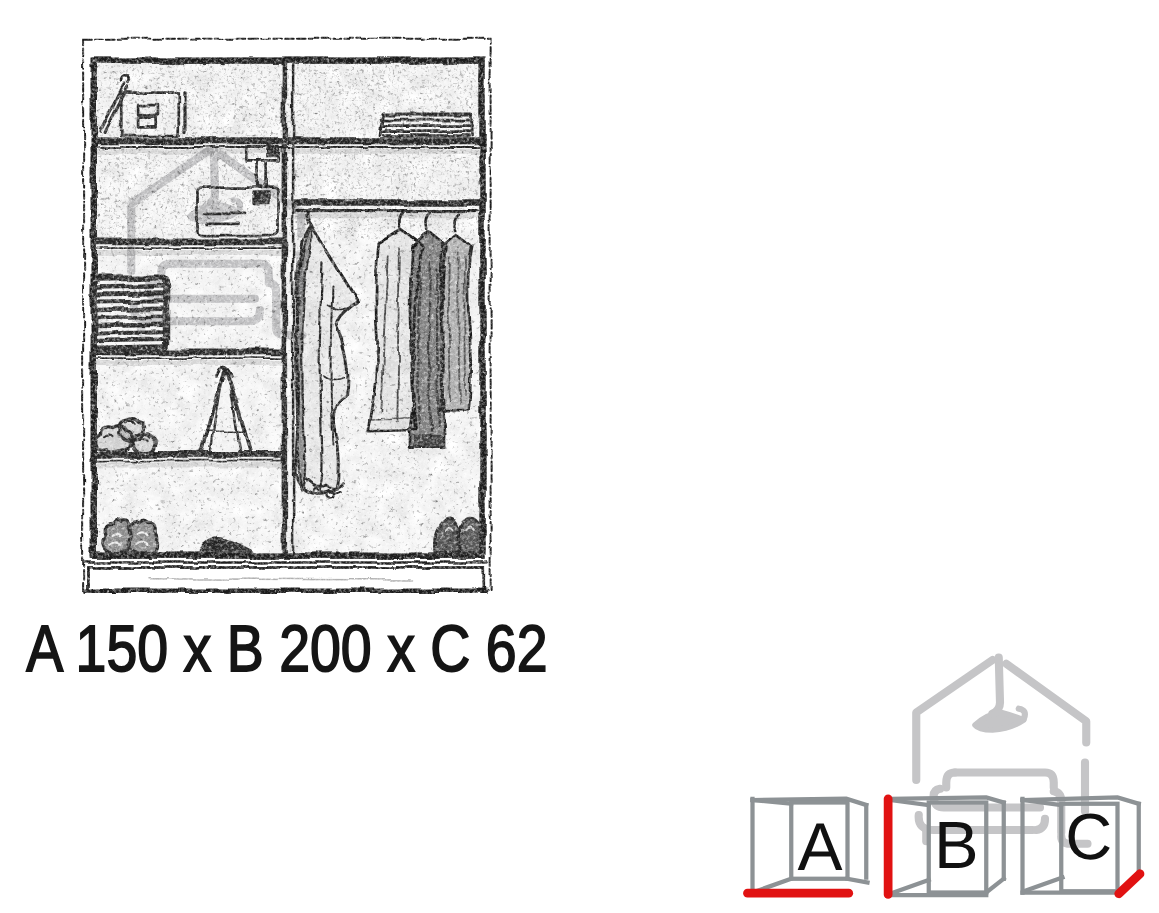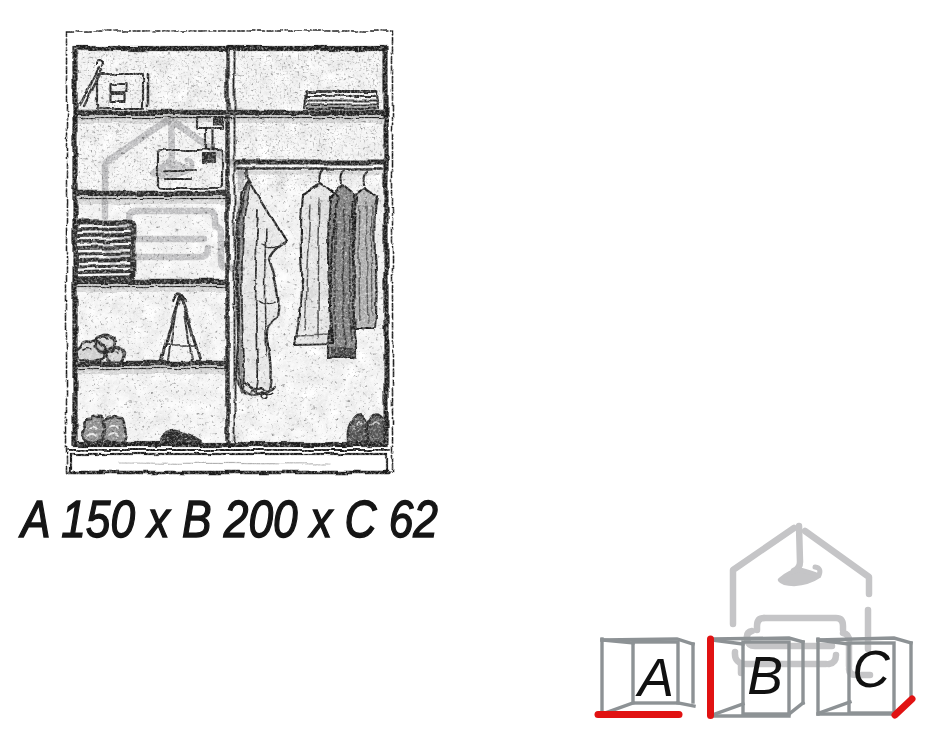--- a/index.html
+++ b/index.html
@@ -1,17 +1,17 @@
 <!DOCTYPE html>
 <html><head>
 <meta charset="utf-8">
 <style>
   html,body{margin:0;padding:0;background:#ffffff;}
   #page{position:relative;width:927px;height:730px;overflow:hidden;background:#fff;
-        font-family:"Liberation Sans",sans-serif;font-style:italic;}
+        font-family:"Liberation Sans",sans-serif;}
   svg{position:absolute;left:0;top:0;}
 </style>
 </head>
 <body>
 <div id="page">
 <svg width="927" height="730" viewBox="0 0 927 730">
 <defs>
   <filter id="rough" x="-10%" y="-10%" width="120%" height="120%">
     <feTurbulence type="fractalNoise" baseFrequency="0.04" numOctaves="3" seed="11" result="n"></feTurbulence>
     <feDisplacementMap in="SourceGraphic" in2="n" scale="4.5" xChannelSelector="R" yChannelSelector="G"></feDisplacementMap>

